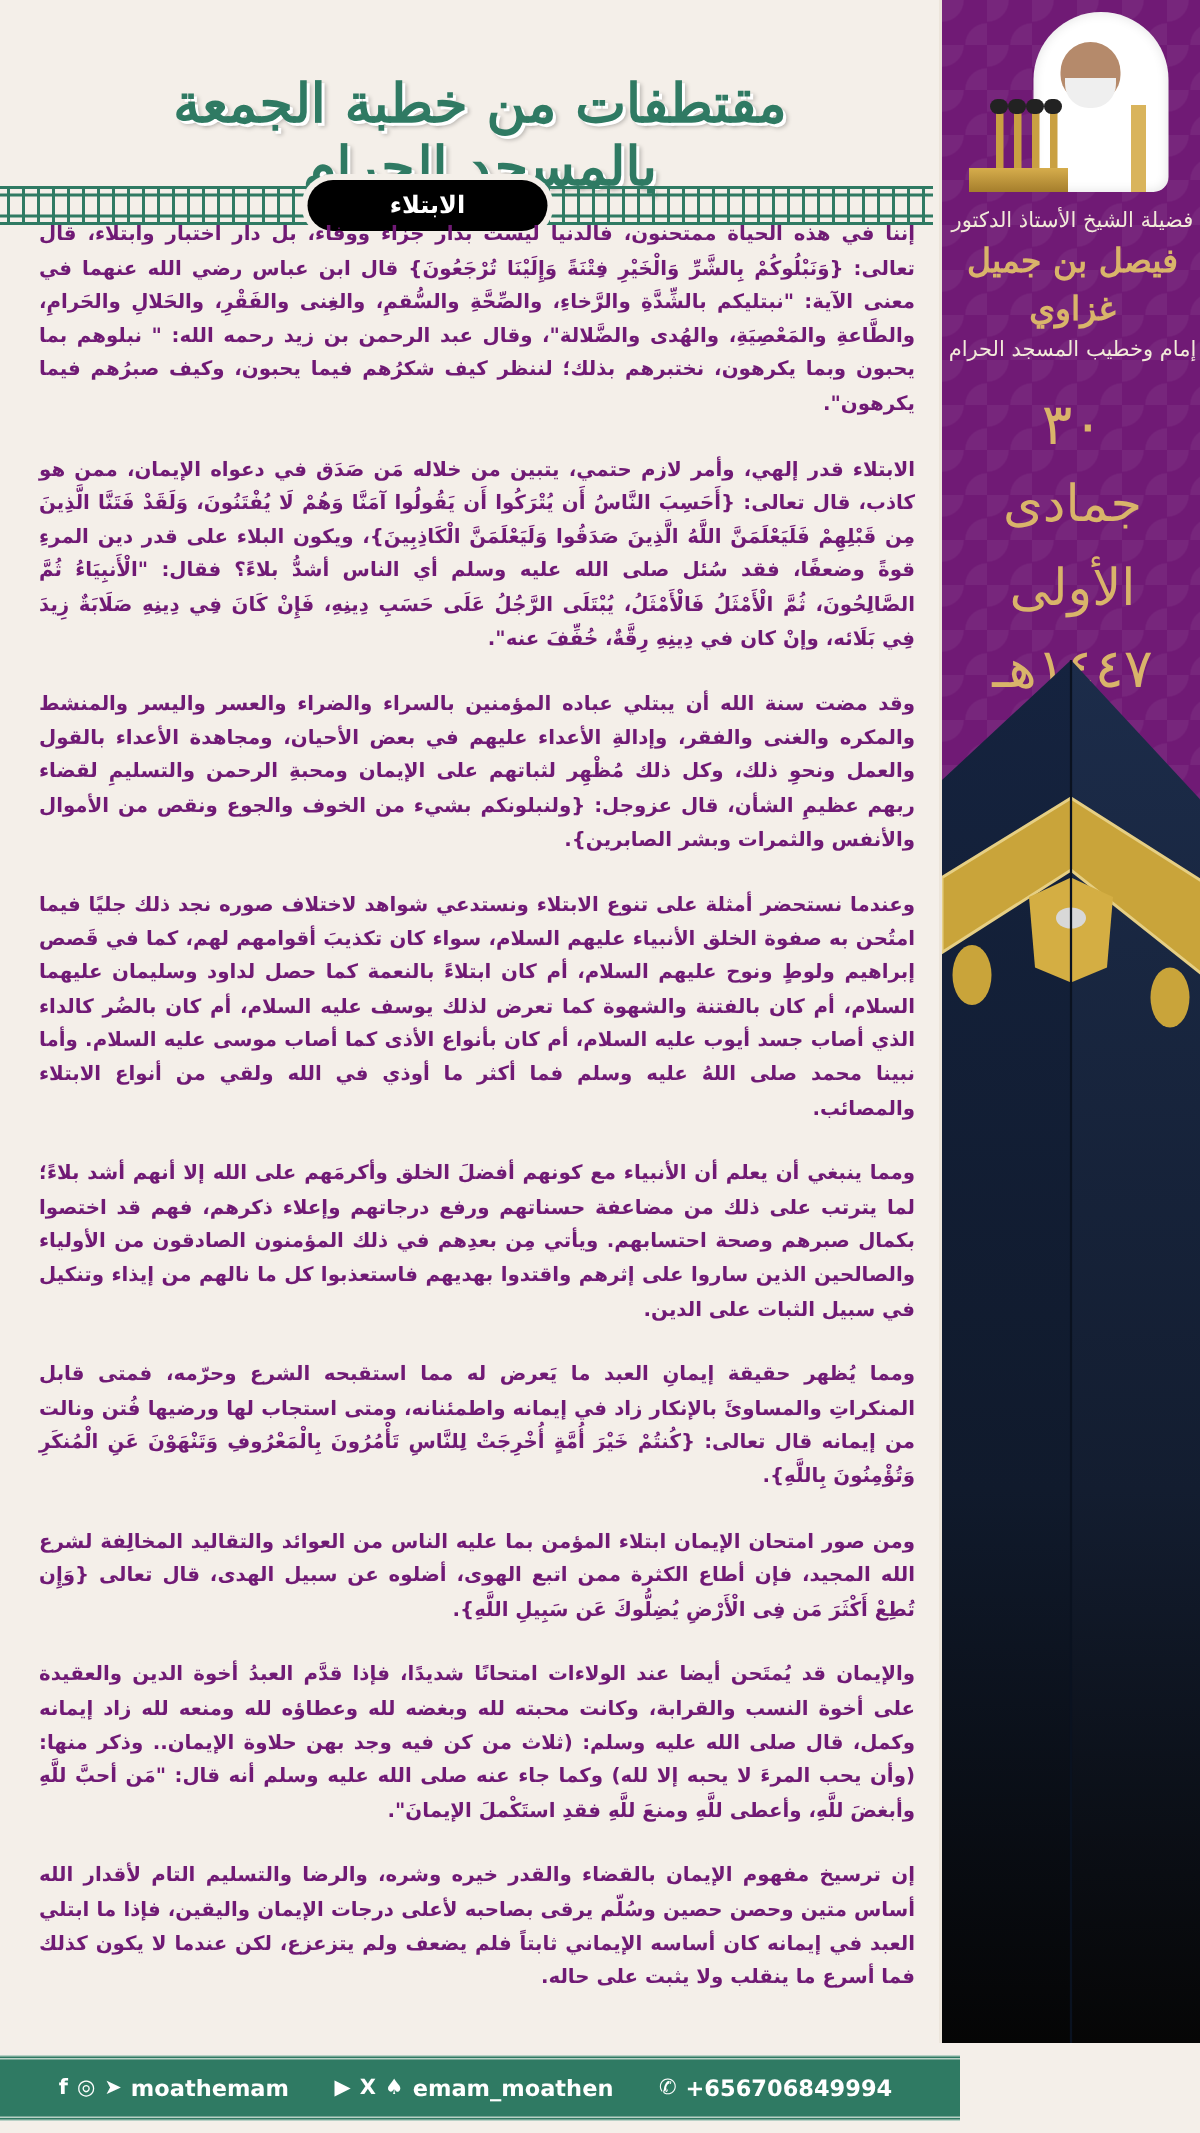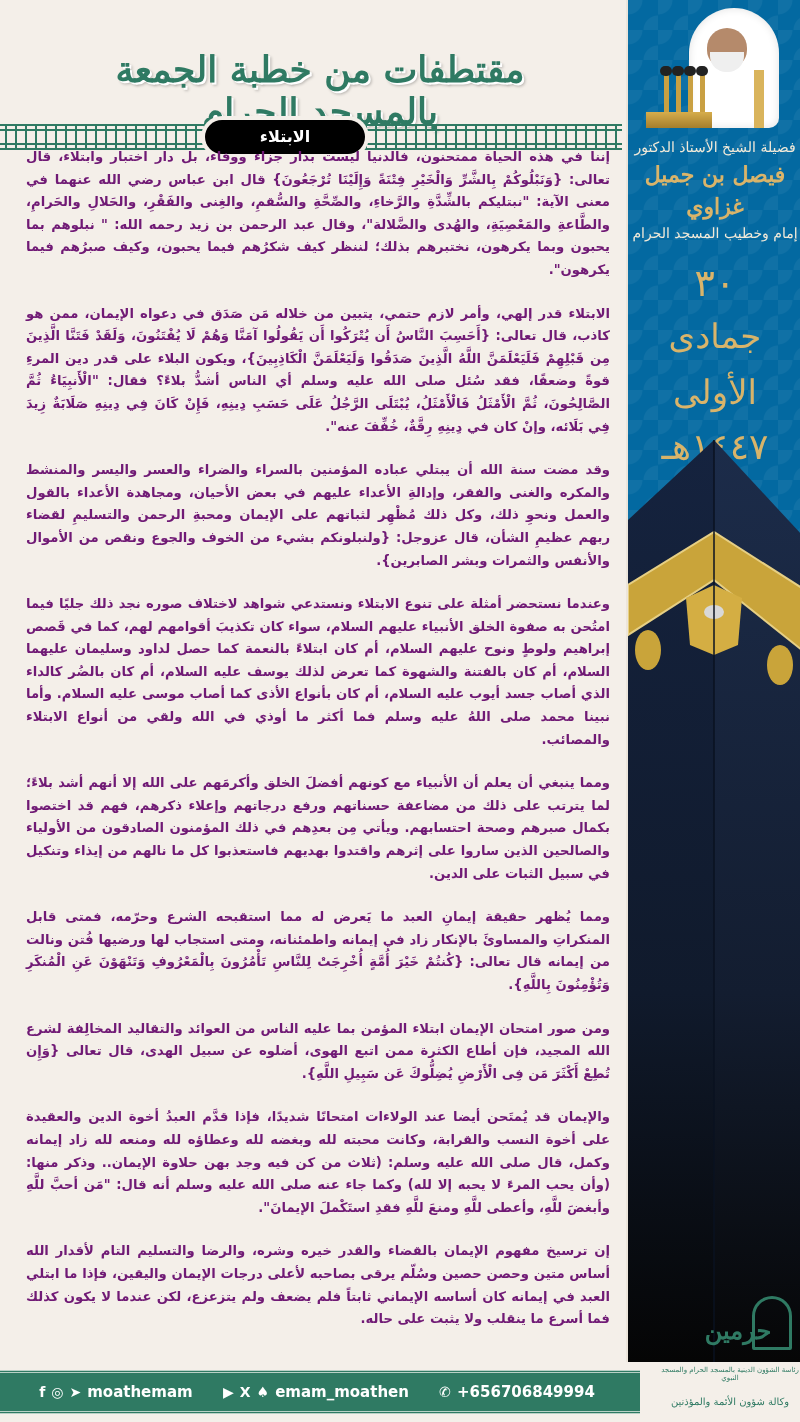--- a/index.html
+++ b/index.html
@@ -8,21 +8,21 @@
     background: #f4efe9;
     font-family: "DejaVu Sans", sans-serif;
     position: relative;
   }
 
   
   .sidebar {
     position: absolute;
     left: 626px; top: 0;
     width: 174px; height: 1362px;
-    background: #0369a1;
+    background: #701a75;
     overflow: hidden;
     border-left: 2px solid #ece5db;
   }
   .sidebar::before {
     content: "";
     position: absolute; inset: 0;
     background-image:
       radial-gradient(circle at 0 0, rgba(255,255,255,0.05) 0 14px, transparent 15px),
       radial-gradient(circle at 30px 30px, rgba(255,255,255,0.05) 0 14px, transparent 15px);
     background-size: 30px 30px;
@@ -245,19 +245,13 @@
       <span class="ic">▶</span>
       <span class="ic">X</span>
       <span class="ic">♠</span>
       <span>emam_moathen</span>
     </div>
     <div class="footer-group">
       <span class="ic">✆</span>
       <span>+656706849994</span>
     </div>
   </div>
-  <div class="logo">
-    <div class="arch"></div>
-    <div class="brand">حرمين</div>
-    <div class="sub1">رئاسة الشؤون الدينية بالمسجد الحرام والمسجد النبوي</div>
-    <div class="sub2">وكالة شؤون الأئمة والمؤذنين</div>
-  </div>
 </div>
 
 </body></html>

